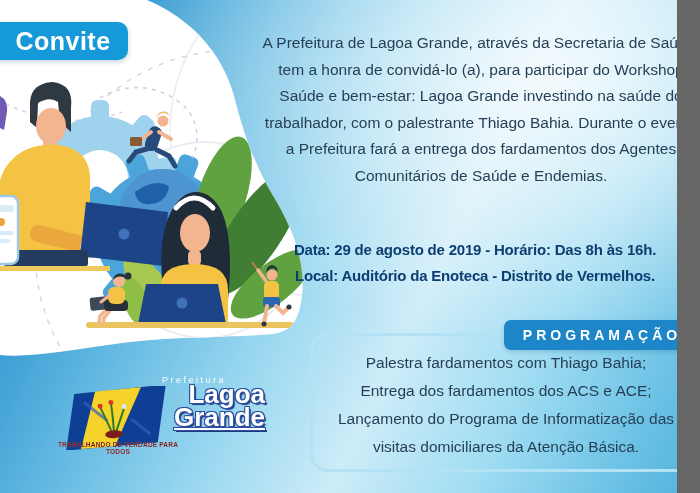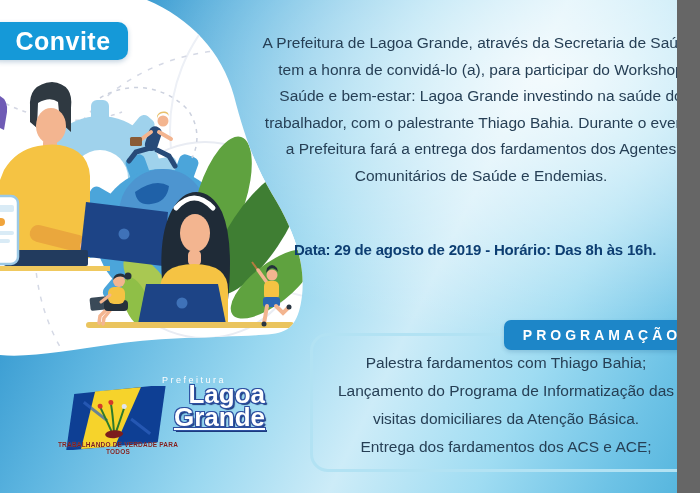--- a/index.html
+++ b/index.html
@@ -203,30 +203,31 @@
   </svg>
 
   <div class="convite-badge">
     <span>Convite</span>
   </div>
 
   <div class="invite-paragraph">A Prefeitura de Lagoa Grande, através da Secretaria de Saúde, tem a honra de convidá-lo (a), para participar do Workshop Saúde e bem-estar: Lagoa Grande investindo na saúde do trabalhador, com o palestrante Thiago Bahia. Durante o evento a Prefeitura fará a entrega dos fardamentos dos Agentes Comunitários de Saúde e Endemias.</div>
 
   <div class="event-details">
     <div>Data: 29 de agosto de 2019 - Horário: Das 8h às 16h.</div>
+    <div>Local: Auditório da Enoteca - Distrito de Vermelhos.</div>
   </div>
 
   <div class="program-box"></div>
   <div class="program-badge">
     <span>PROGRAMAÇÃO</span>
   </div>
   <div class="program-list">
     <div>Palestra fardamentos com Thiago Bahia;</div>
+    <div>Entrega dos fardamentos dos ACS e ACE;</div>
     <div>Lançamento do Programa de Informatização das visitas domiciliares da Atenção Básica.</div>
-    <div>Entrega dos fardamentos dos ACS e ACE;</div>
   </div>
 
   <div class="logo">
     <svg class="logo-flag" width="108" height="64" viewBox="0 0 108 64">
       <g transform="rotate(-4 54 32)">
         <polygon points="13,5 105,2 93,59 1,61" fill="#0e3f94"></polygon>
         <polygon points="34,4 80,3 50,60 16,60.5" fill="#f6d32b"></polygon>
         <path d="M22,14 L44,34" stroke="#2f62c0" stroke-width="3" opacity=".7"></path>
         <path d="M68,34 L86,50" stroke="#2f62c0" stroke-width="3" opacity=".7"></path>
         <g stroke="#2e7a2c" stroke-width="2" fill="none">

